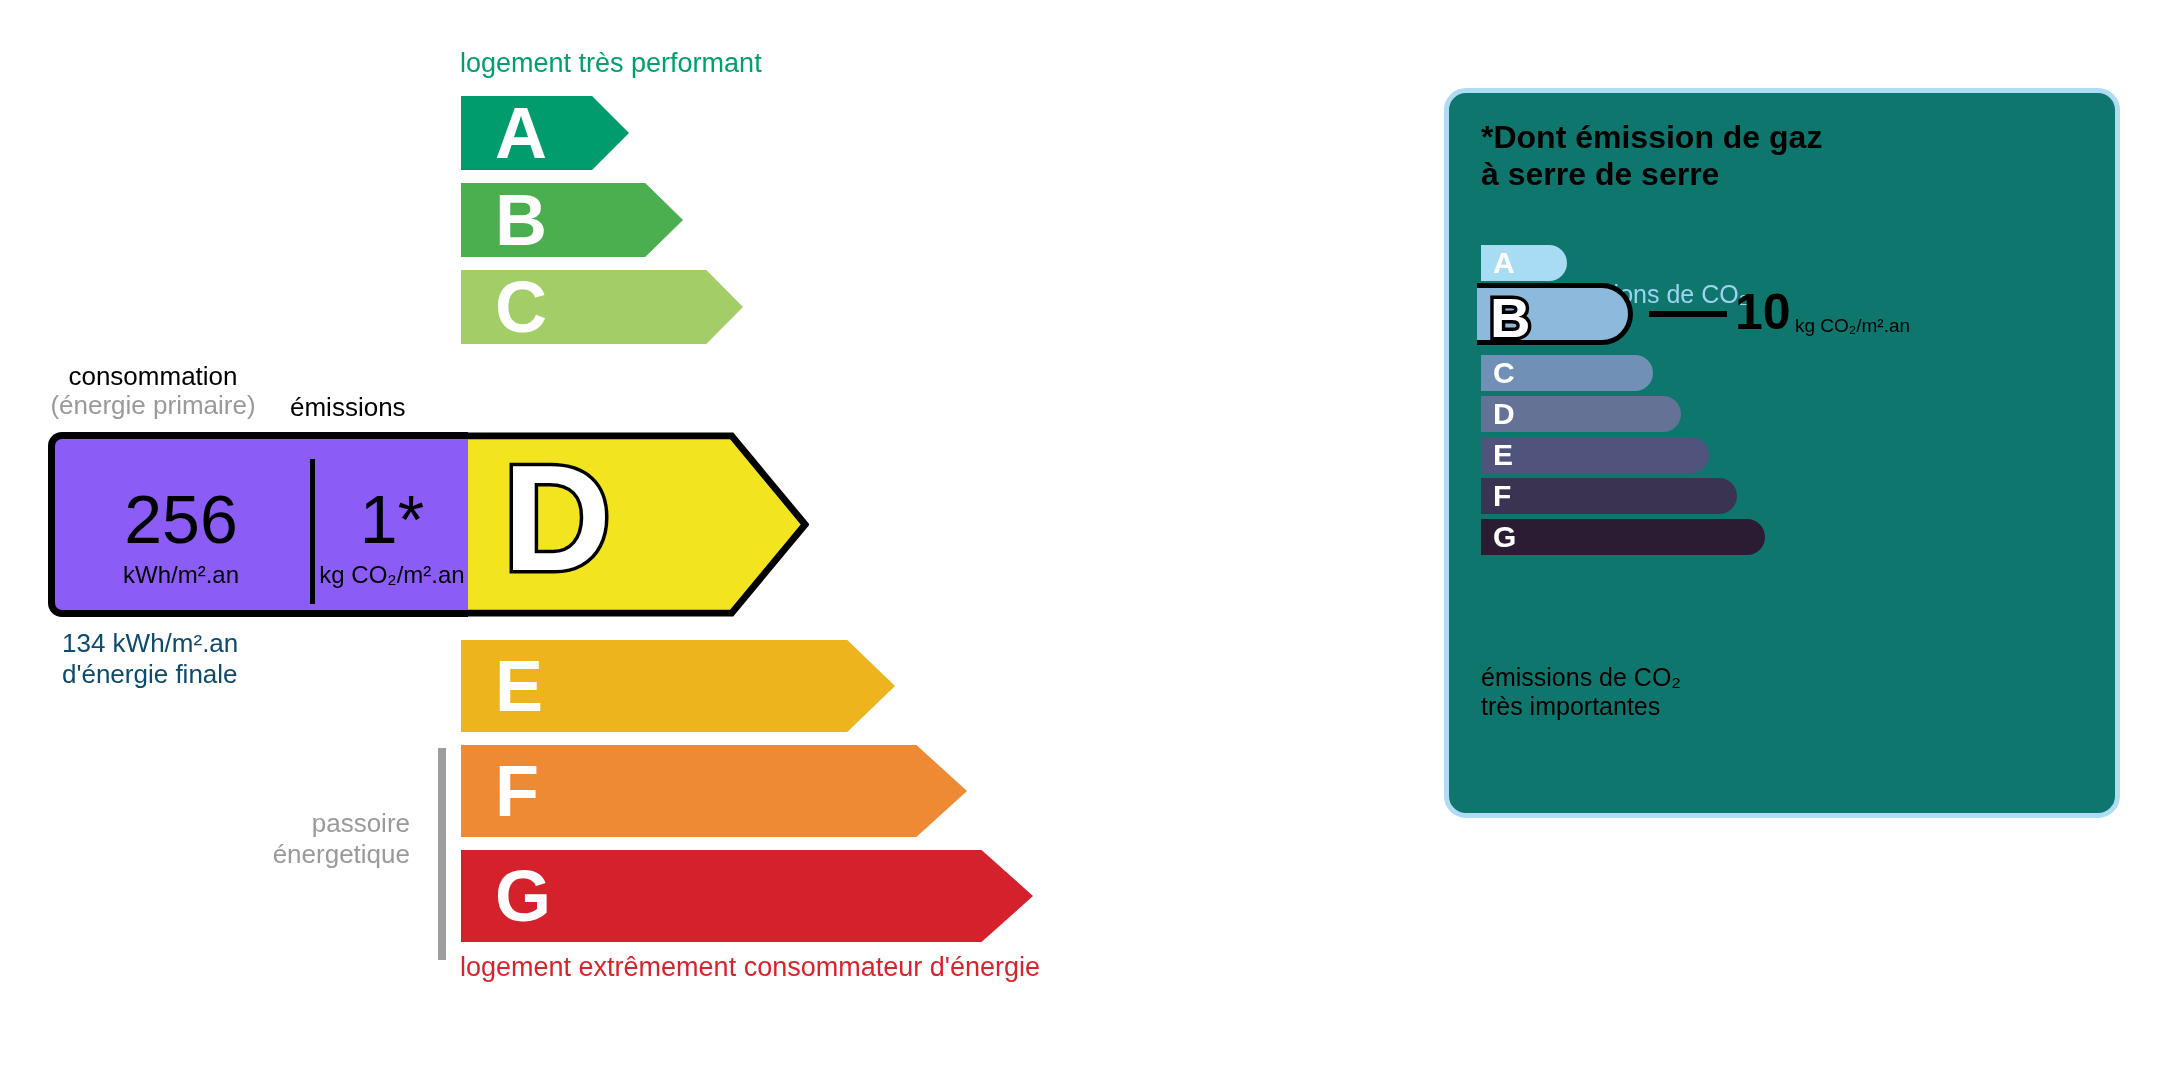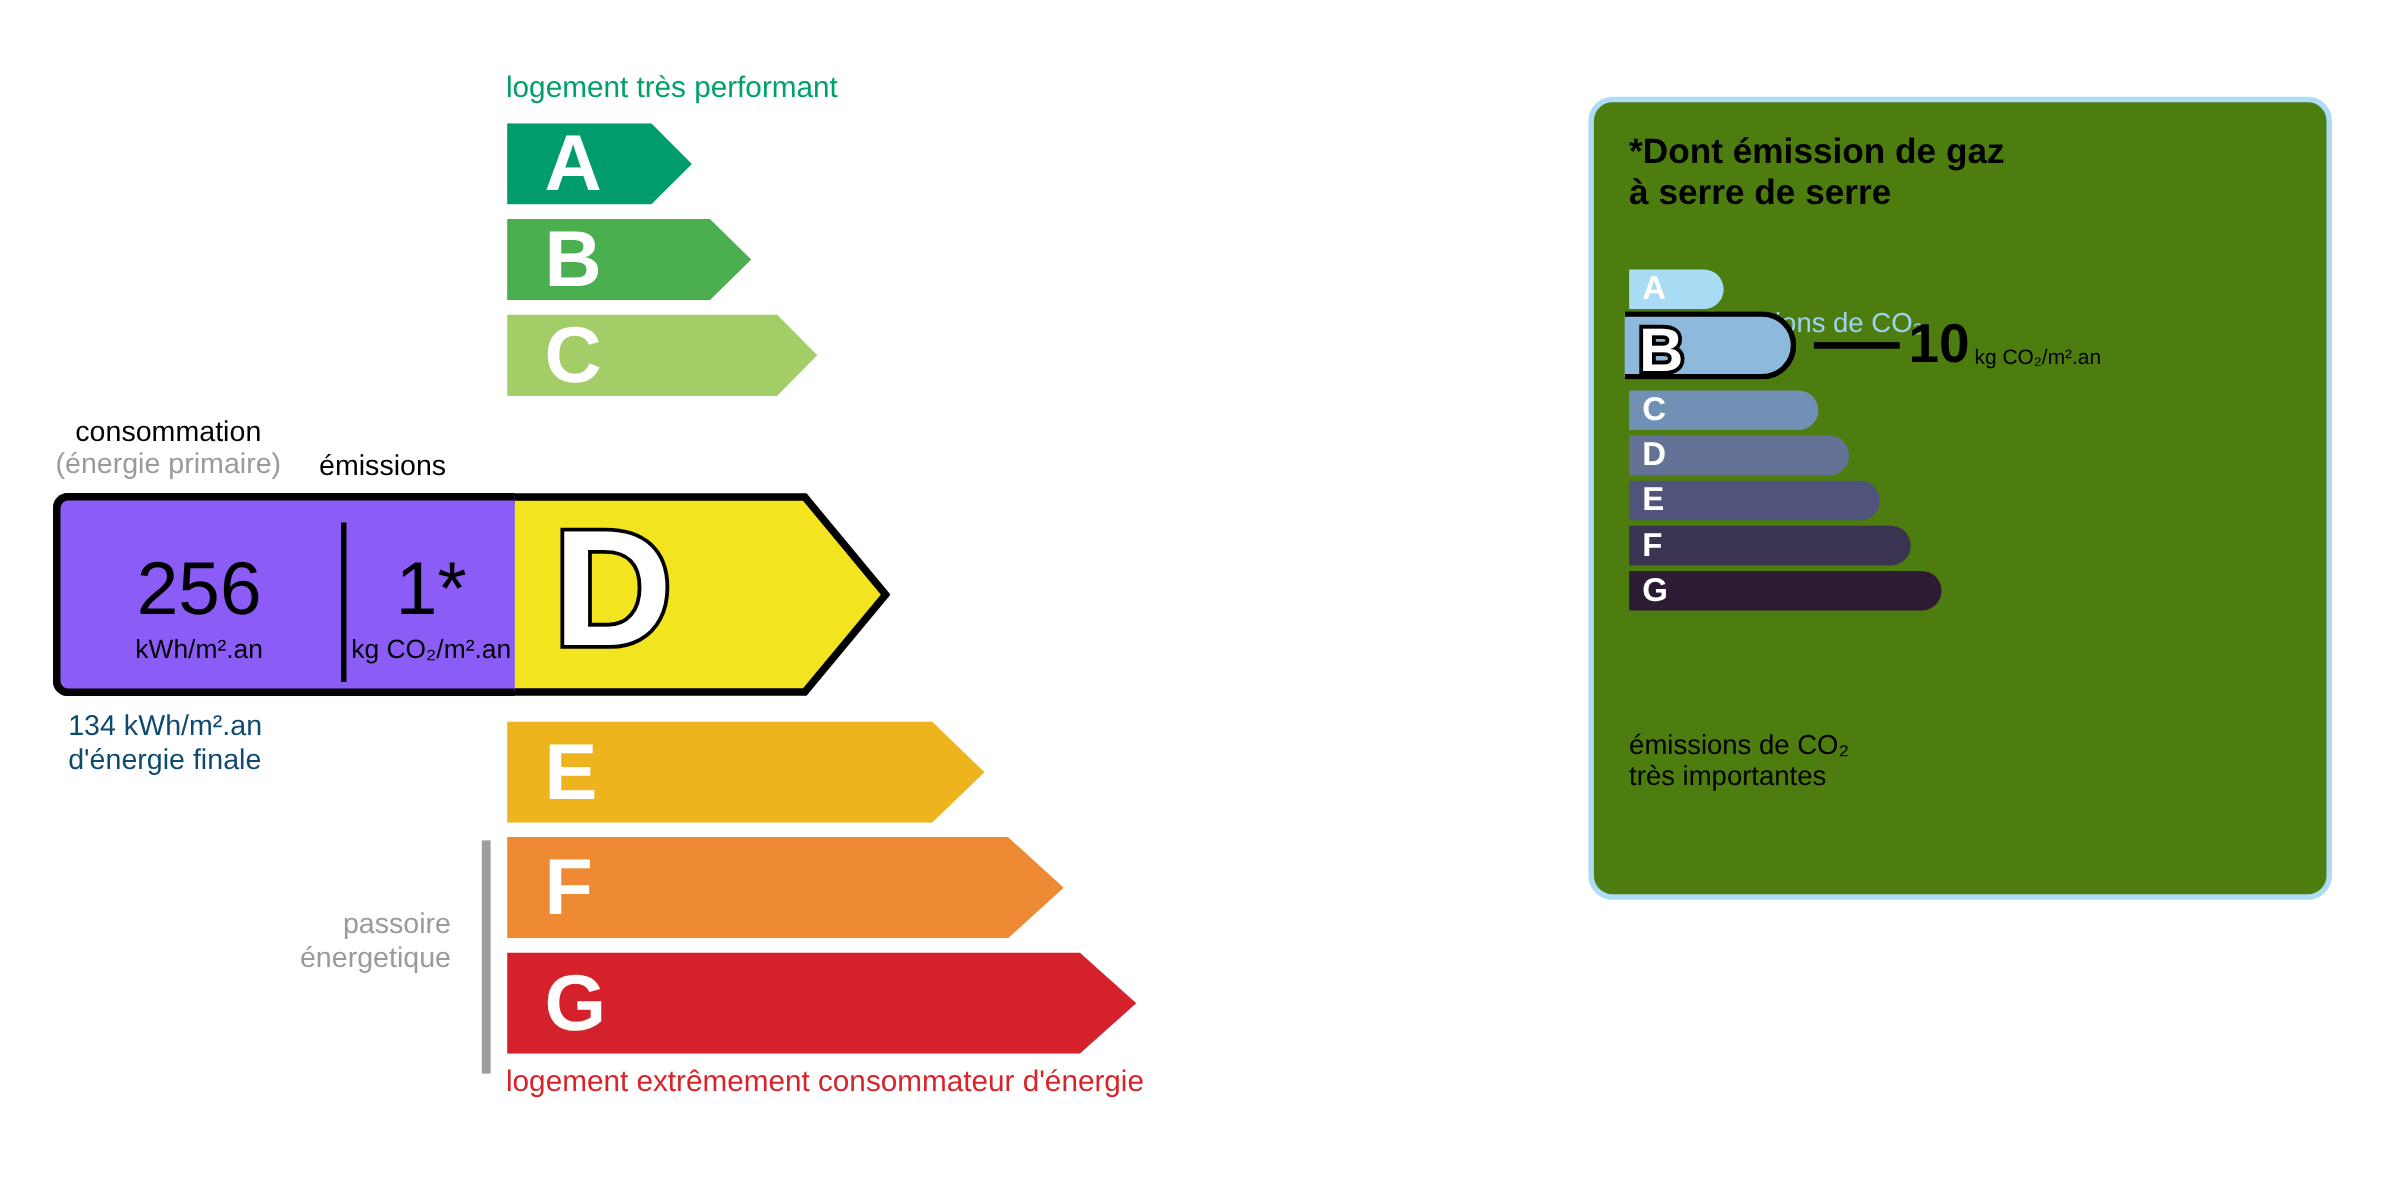--- a/index.html
+++ b/index.html
@@ -11,21 +11,21 @@
     width: 2170px;
     height: 1079px;
     position: relative;
     font-family: "Liberation Sans", sans-serif;
     overflow: hidden;
   }
 
   
   #energy-scale {
     position: absolute;
-    left: 0; top: 16px;
+    left: 0; top: 0;
     width: 1400px; height: 832px; padding-left: 44px;
   }
 
   .top-caption {
     position: absolute;
     left: 460px; top: 48px;
     font-size: 27px;
     color: #00a06d;
     white-space: nowrap;
   }
@@ -147,21 +147,21 @@
     background: #9d9d9d;
   }
 
   
   #co2-panel {
     position: absolute;
     left: 1444px; top: 88px;
     width: 676px; height: 730px;
     border: 5px solid #aedcf5;
     border-radius: 22px;
-    background: #4d7c0f;
+    background: #0f766e;
     box-sizing: border-box;
   }
   #co2-title {
     position: absolute;
     left: 32px; top: 26px;
     font-size: 32px;
     font-weight: bold;
     color: #000;
     line-height: 1.16;
     font-stretch: condensed;

